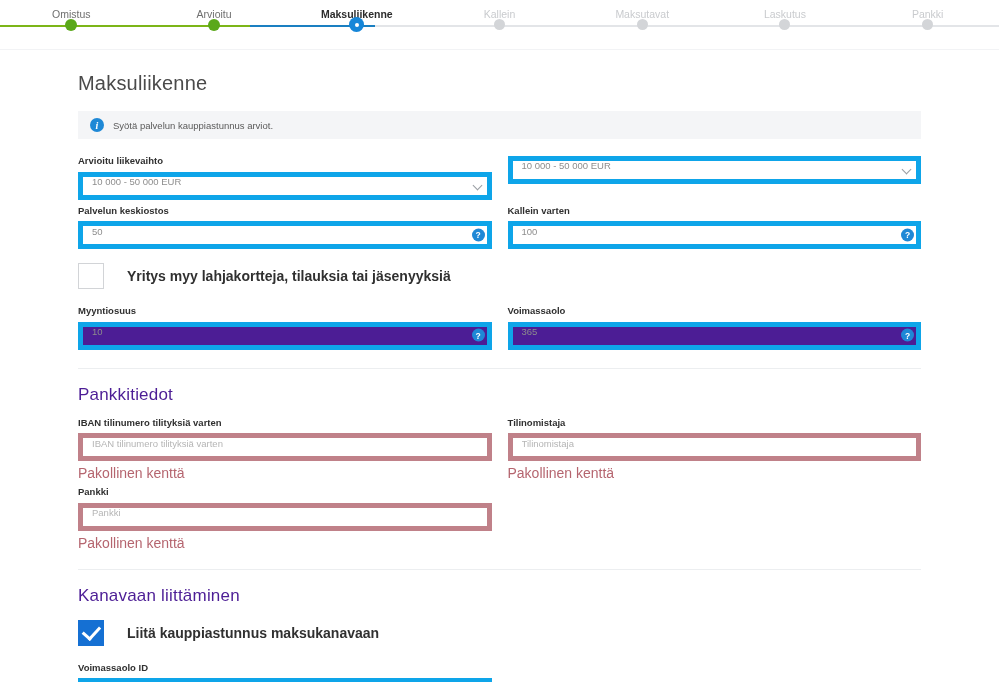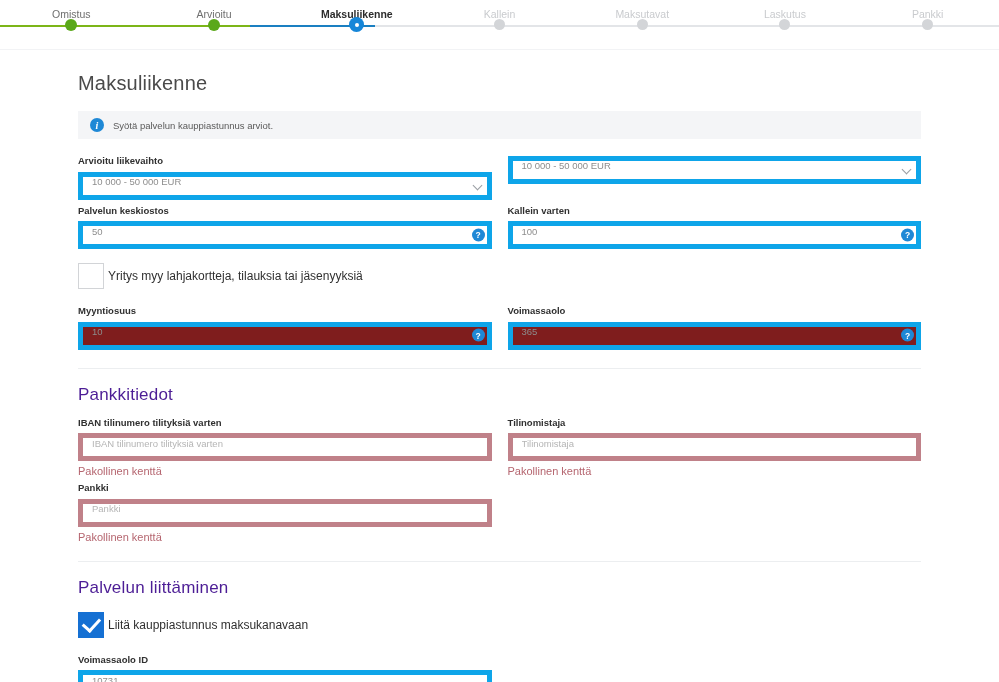--- a/index.html
+++ b/index.html
@@ -144,27 +144,27 @@
     color: #8d8d8d;
     padding: 0 30px 8px 9px;
     font-family: "Liberation Sans", sans-serif;
     border-radius: 0;
     outline: none;
     -webkit-appearance: none;
     appearance: none;
   }
   .input::placeholder { color: #b0b0b0; }
   .input.disabled {
-    background: #7f1d1d;
+    background: #4c1d95;
     color: #8d8d8d;
   }
   .input.error { border-color: #c08189; }
   .input.error::placeholder { color: #b5b5b5; }
   .error-msg {
-    font-size: 11px;
+    font-size: 14px;
     color: #b5656f;
     margin-top: 4px;
     display: block;
   }
   .select-wrap::after {
     content: "";
     position: absolute;
     right: 11px; top: 11px;
     width: 6px; height: 6px;
     border-left: 1px solid #9a9ea3;
@@ -205,24 +205,24 @@
     border-color: #1570d3;
   }
   .checkbox.checked::after {
     content: "";
     width: 8px; height: 14px;
     border: solid #ffffff;
     border-width: 0 3px 3px 0;
     transform: rotate(42deg) translate(-1px,-1px);
   }
   .check-label {
-    font-size: 12px;
-    font-weight: normal;
+    font-size: 14px;
+    font-weight: bold;
     color: #303030;
-    margin-left: 4px;
+    margin-left: 23px;
   }
 
   .divider {
     border: 0;
     border-top: 1px solid #eceef0;
     margin: 18px 0 16px 0;
   }
 </style>
 </head>
 <body>
@@ -359,21 +359,21 @@
       <div class="control">
         <input class="input error" placeholder="Pankki" style="">
       </div>
       <span class="error-msg">Pakollinen kenttä</span>
     </div>
     <div class="col"></div>
   </div>
 
   <hr class="divider">
 
-  <h2 class="section-title">Palvelun liittäminen</h2>
+  <h2 class="section-title">Kanavaan liittäminen</h2>
 
   <div class="check-row">
     <span class="checkbox checked"></span>
     <span class="check-label">Liitä kauppiastunnus maksukanavaan</span>
   </div>
 
   <div class="row">
     <div class="col">
       <label class="field-label">Voimassaolo ID</label>
       <div class="control">

